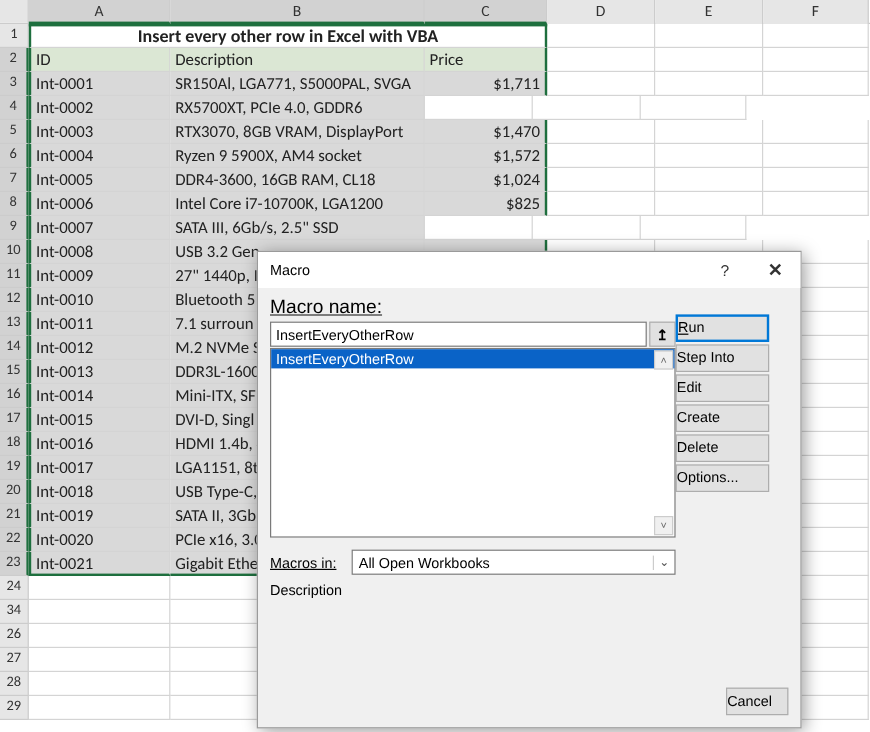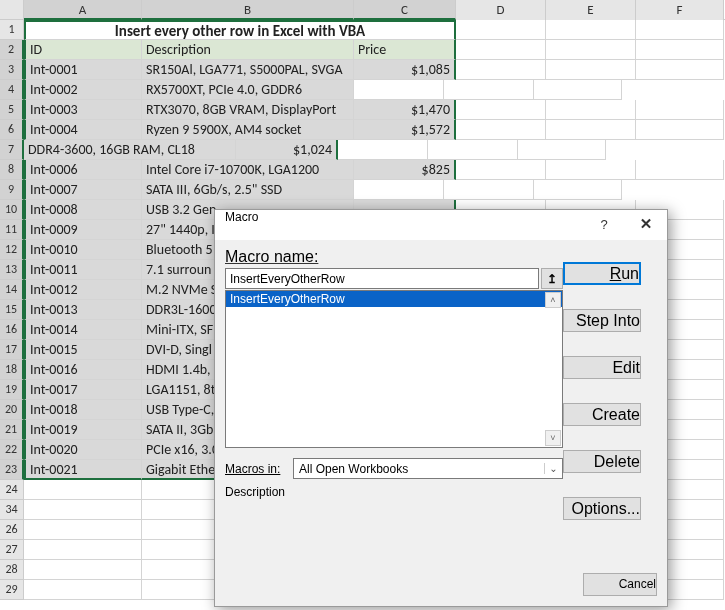--- a/index.html
+++ b/index.html
@@ -94,20 +94,21 @@
     background: #f0f0f0;
     border: 1px solid #9a9a9a;
     box-shadow: 3px 3px 14px rgba(0,0,0,0.4);
     font-family: "Segoe UI", Tahoma, sans-serif;
     font-size: 12px;
     color: #000;
   }
   .dlg-titlebar {
     height: 30px;
     display: flex;
+    align-items: center;
     padding-left: 10px;
     background: #fff;
   }
   .dlg-title { flex: 1; font-size: 12px; }
   .tb-btn {
     width: 42px; height: 28px;
     display: flex; align-items: center; justify-content: center;
     font-size: 13px; color: #333;
   }
   .tb-close { font-size: 15px; font-weight: bold; }
@@ -186,41 +187,41 @@
     width: 18px;
     border-left: 1px solid #ccc;
     text-align: center;
     color: #555;
     font-size: 10px;
   }
   .desc-label { margin-top: 6px; font-size: 12px; }
   .btn {
     width: 78px;
     height: 23px;
-    margin-bottom: 24px;
+    margin-bottom: 2px;
     background: #e1e1e1;
     border: 1px solid #adadad;
     font-family: inherit;
-    font-size: 16px;
-    text-align: right;
+    font-size: 12px;
+    text-align: left;
     line-height: 21px;
     display: block;
   }
   .btn.primary { border: 2px solid #0078d7; line-height: 19px; }
   .btn.disabled { color: #000000; }
   .btn .ul { text-decoration: underline; }
   .cancel-btn {
     position: absolute;
     right: 10px;
     bottom: 10px;
-    width: 74px; height: 23px;
+    width: 52px; height: 23px;
     background: #e1e1e1;
     border: 1px solid #adadad;
     font-family: inherit; font-size: 12px;
-    text-align: right; line-height: 21px;
+    text-align: left; line-height: 21px;
   }
 </style>
 </head>
 <body>
 
 <div class="grid">
   <div class="col-headers">
     <div class="corner"></div>
     <div class="col-h col-A colh-sel">A</div>
     <div class="col-h col-B colh-sel">B</div>
@@ -243,21 +244,21 @@
         <div class="cell col-B hdr-cell">Description</div>
         <div class="cell col-C hdr-cell sel-right">Price</div>
         <div class="cell col-D"></div>
         <div class="cell col-E"></div>
         <div class="cell col-F"></div>
       </div>
       <div class="row">
         <div class="row-h rowh-sel">3</div>
         <div class="cell col-A data-cell sel-left">Int-0001</div>
         <div class="cell col-B data-cell">SR150Al, LGA771, S5000PAL, SVGA</div>
-        <div class="cell col-C data-cell price sel-right">$1,085</div>
+        <div class="cell col-C data-cell price sel-right">$1,711</div>
         <div class="cell col-D"></div>
         <div class="cell col-E"></div>
         <div class="cell col-F"></div>
       </div>
       <div class="row">
         <div class="row-h rowh-sel">4</div>
         <div class="cell col-A data-cell sel-left">Int-0002</div>
         <div class="cell col-B data-cell">RX5700XT, PCIe 4.0, GDDR6</div>
         <div class="cell col-D"></div>
         <div class="cell col-E"></div>
@@ -276,20 +277,21 @@
         <div class="row-h rowh-sel">6</div>
         <div class="cell col-A data-cell sel-left">Int-0004</div>
         <div class="cell col-B data-cell">Ryzen 9 5900X, AM4 socket</div>
         <div class="cell col-C data-cell price sel-right">$1,572</div>
         <div class="cell col-D"></div>
         <div class="cell col-E"></div>
         <div class="cell col-F"></div>
       </div>
       <div class="row">
         <div class="row-h rowh-sel">7</div>
+        <div class="cell col-A data-cell sel-left">Int-0005</div>
         <div class="cell col-B data-cell">DDR4-3600, 16GB RAM, CL18</div>
         <div class="cell col-C data-cell price sel-right">$1,024</div>
         <div class="cell col-D"></div>
         <div class="cell col-E"></div>
         <div class="cell col-F"></div>
       </div>
       <div class="row">
         <div class="row-h rowh-sel">8</div>
         <div class="cell col-A data-cell sel-left">Int-0006</div>
         <div class="cell col-B data-cell">Intel Core i7-10700K, LGA1200</div>

